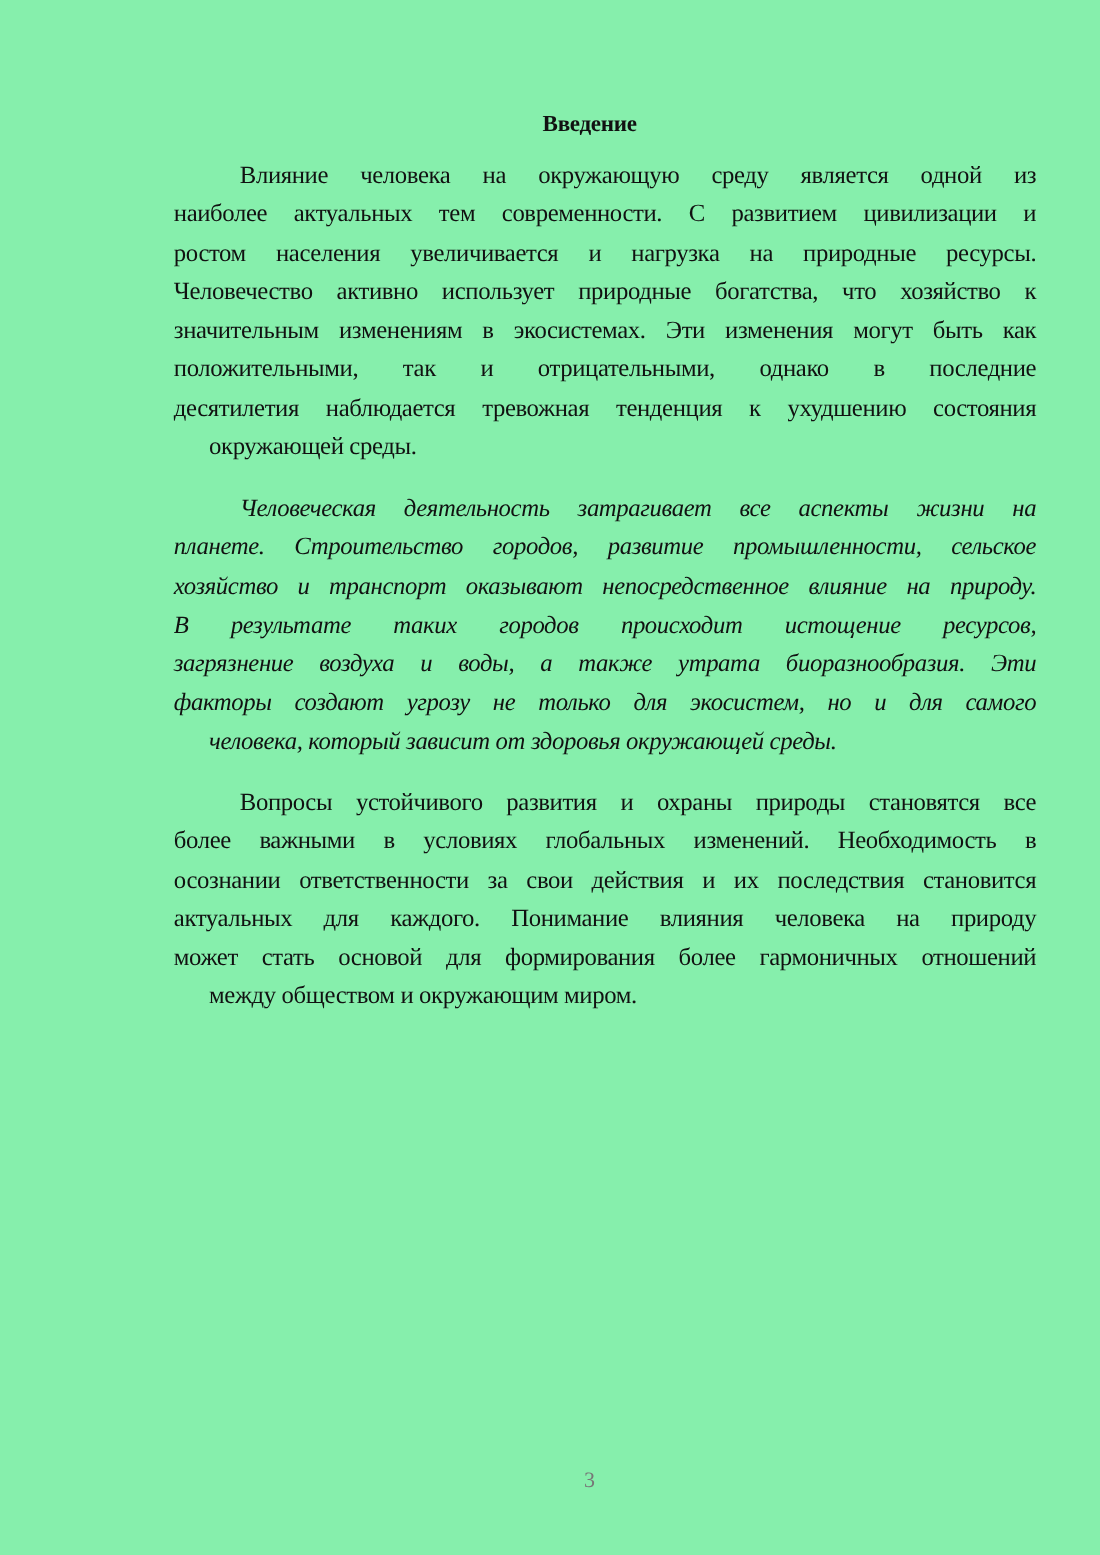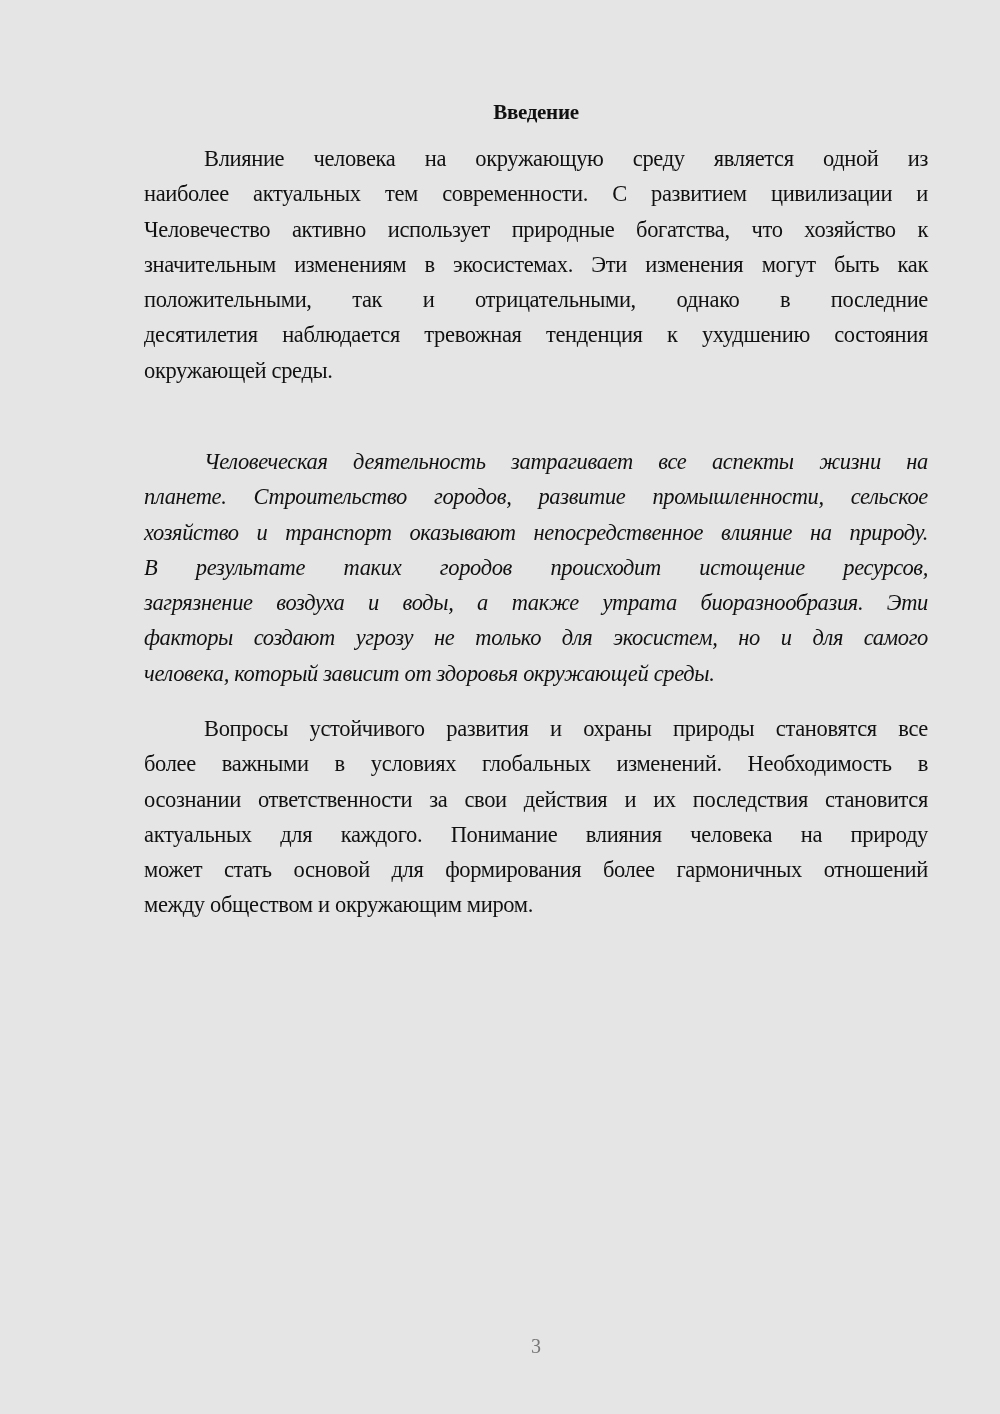--- a/index.html
+++ b/index.html
@@ -13,50 +13,50 @@
     position: relative;
     overflow: hidden;
     font-family: "Liberation Serif", "DejaVu Serif", serif;
     color: #111111;
   }
   .page {
     position: absolute;
     left: 0; top: 0;
     width: 1000px;
     height: 1414px;
-    background: #e5e5e5;
+    background: #86efac;
   }
   .heading {
     position: absolute;
     left: 0;
     width: 1072px;
     top: 98px;
     text-align: center;
     font-weight: bold;
     font-size: 21px;
     line-height: 28px;
     letter-spacing: -0.3px;
   }
   .para {
     position: absolute;
-    left: 144px;
+    left: 158px;
     width: 784px;
     font-size: 22.5px;
   }
   .line {
     display: block;
     height: 35.3px;
     line-height: 35.3px;
     white-space: nowrap;
     text-align: justify;
     text-align-last: justify;
     letter-spacing: -0.35px;
   }
   .line.first { padding-left: 60px; }
-  .line.last { text-align: center; text-align-last: left; }
+  .line.last { text-align: center; text-align-last: left; margin-left: 32px; }
   #p1 { top: 141px; }
   #p2 { top: 444px; font-style: italic; }
   #p3 { top: 711px; }
   .page-number {
     position: absolute;
     left: 0;
     width: 1072px;
     top: 1333px;
     text-align: center;
     font-size: 20px;
@@ -67,20 +67,21 @@
 </head>
 <body>
 
 <div class="page">
 
   <div class="heading">Введение</div>
 
   <div class="para" id="p1">
     <span class="line first">Влияние человека на окружающую среду является одной из</span>
     <span class="line">наиболее актуальных тем современности. С развитием цивилизации и</span>
+    <span class="line">ростом населения увеличивается и нагрузка на природные ресурсы.</span>
     <span class="line">Человечество активно использует природные богатства, что хозяйство к</span>
     <span class="line">значительным изменениям в экосистемах. Эти изменения могут быть как</span>
     <span class="line">положительными, так и отрицательными, однако в последние</span>
     <span class="line">десятилетия наблюдается тревожная тенденция к ухудшению состояния</span>
     <span class="line last">окружающей среды.</span>
   </div>
 
   <div class="para" id="p2">
     <span class="line first">Человеческая деятельность затрагивает все аспекты жизни на</span>
     <span class="line">планете. Строительство городов, развитие промышленности, сельское</span>

